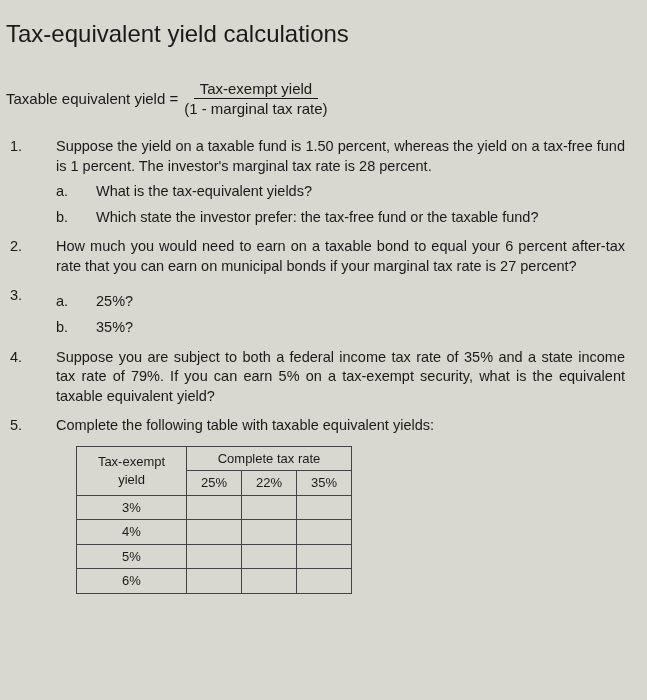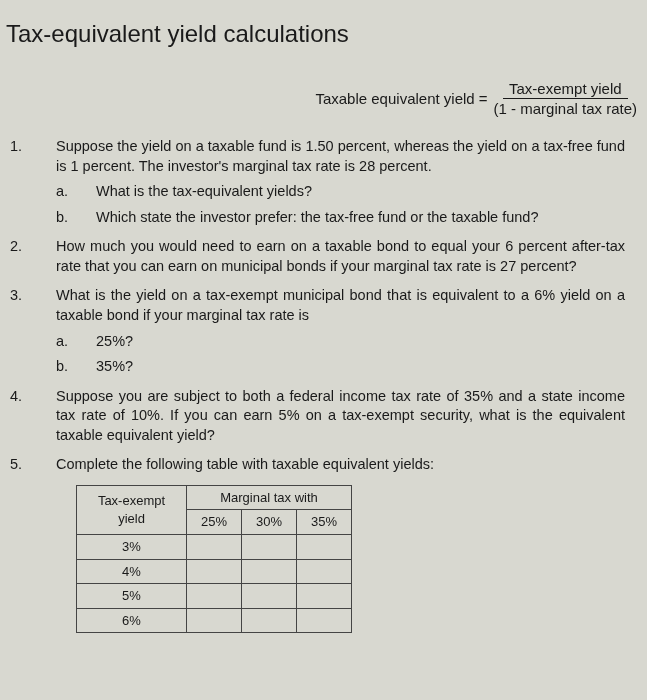--- a/index.html
+++ b/index.html
@@ -17,21 +17,21 @@
       overflow: hidden;
     }
     .title {
       font-size: 24px;
       font-weight: normal;
       margin-bottom: 28px;
     }
     .formula-row {
       display: flex;
       align-items: center;
-      justify-content: flex-end;
+      justify-content: flex-start;
       font-size: 15px;
       margin-bottom: 20px;
       gap: 6px;
       margin-top: 32px;
     }
     .fraction {
       display: inline-flex;
       flex-direction: column;
       align-items: center;
       vertical-align: middle;
@@ -122,52 +122,51 @@
   </div>
 
   <div class="q-item">
     <div class="q-num">2.</div>
     <div class="q-body">How much you would need to earn on a taxable bond to equal your 6 percent after-tax rate that you can earn on municipal bonds if your marginal tax rate is 27 percent?</div>
   </div>
 
   <div class="q-item">
     <div class="q-num">3.</div>
     <div class="q-body">
-      <span>What is the yield on a tax-exempt municipal bond that is equivalent to a 6% yield on a taxable bond if your marginal tax rate is</span>
       <div class="sub-item">
         <div class="sub-letter">a.</div>
         <div class="sub-text">25%?</div>
       </div>
       <div class="sub-item">
         <div class="sub-letter">b.</div>
         <div class="sub-text">35%?</div>
       </div>
     </div>
   </div>
 
   <div class="q-item">
     <div class="q-num">4.</div>
-    <div class="q-body">Suppose you are subject to both a federal income tax rate of 35% and a state income tax rate of 10%. If you can earn 5% on a tax-exempt security, what is the equivalent taxable equivalent yield?</div>
+    <div class="q-body">Suppose you are subject to both a federal income tax rate of 35% and a state income tax rate of 79%. If you can earn 5% on a tax-exempt security, what is the equivalent taxable equivalent yield?</div>
   </div>
 
   <div class="q-item">
     <div class="q-num">5.</div>
     <div class="q-body">Complete the following table with taxable equivalent yields:</div>
   </div>
 
   <div class="table-wrap">
     <table>
       <tbody>
           <tr>
         <td rowspan="2" class="col-yield">Tax-exempt yield</td>
-        <td colspan="3">Marginal tax with</td>
+        <td colspan="3">Complete tax rate</td>
       </tr>
       <tr>
         <td class="col-rate">25%</td>
-        <td class="col-rate">30%</td>
+        <td class="col-rate">22%</td>
         <td class="col-rate">35%</td>
       </tr>
       <tr>
         <td>3%</td>
         <td></td>
         <td></td>
         <td></td>
       </tr>
       <tr>
         <td>4%</td>

